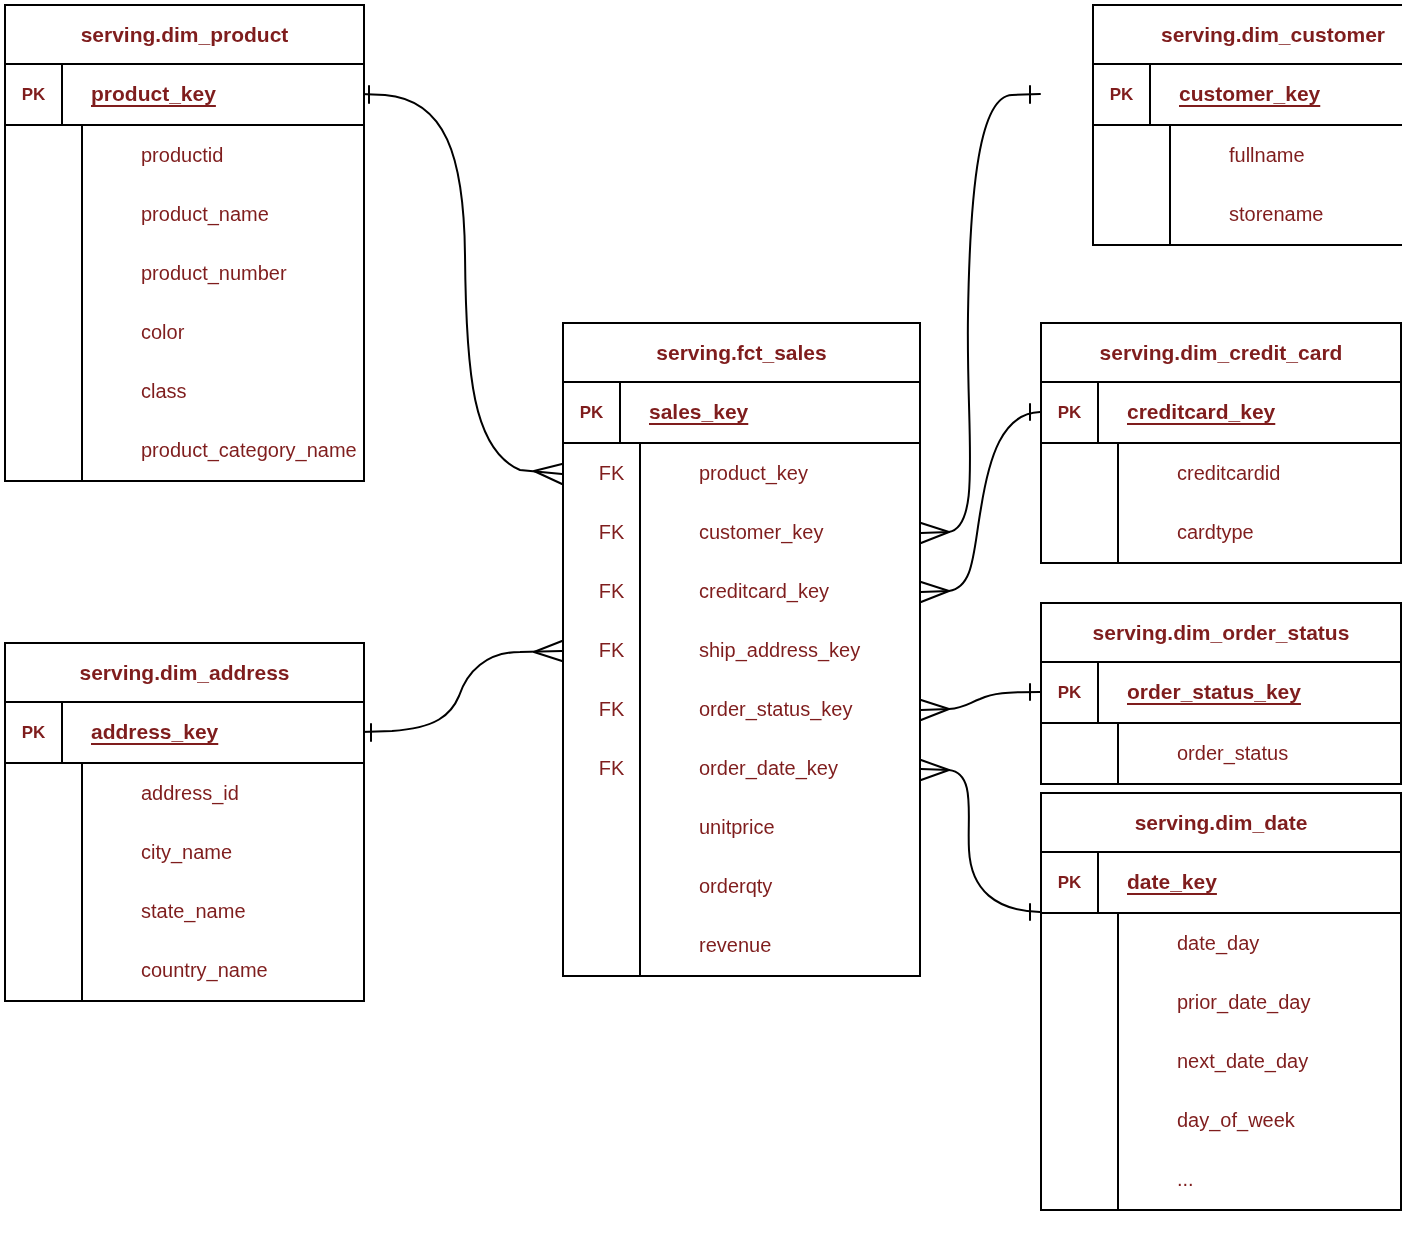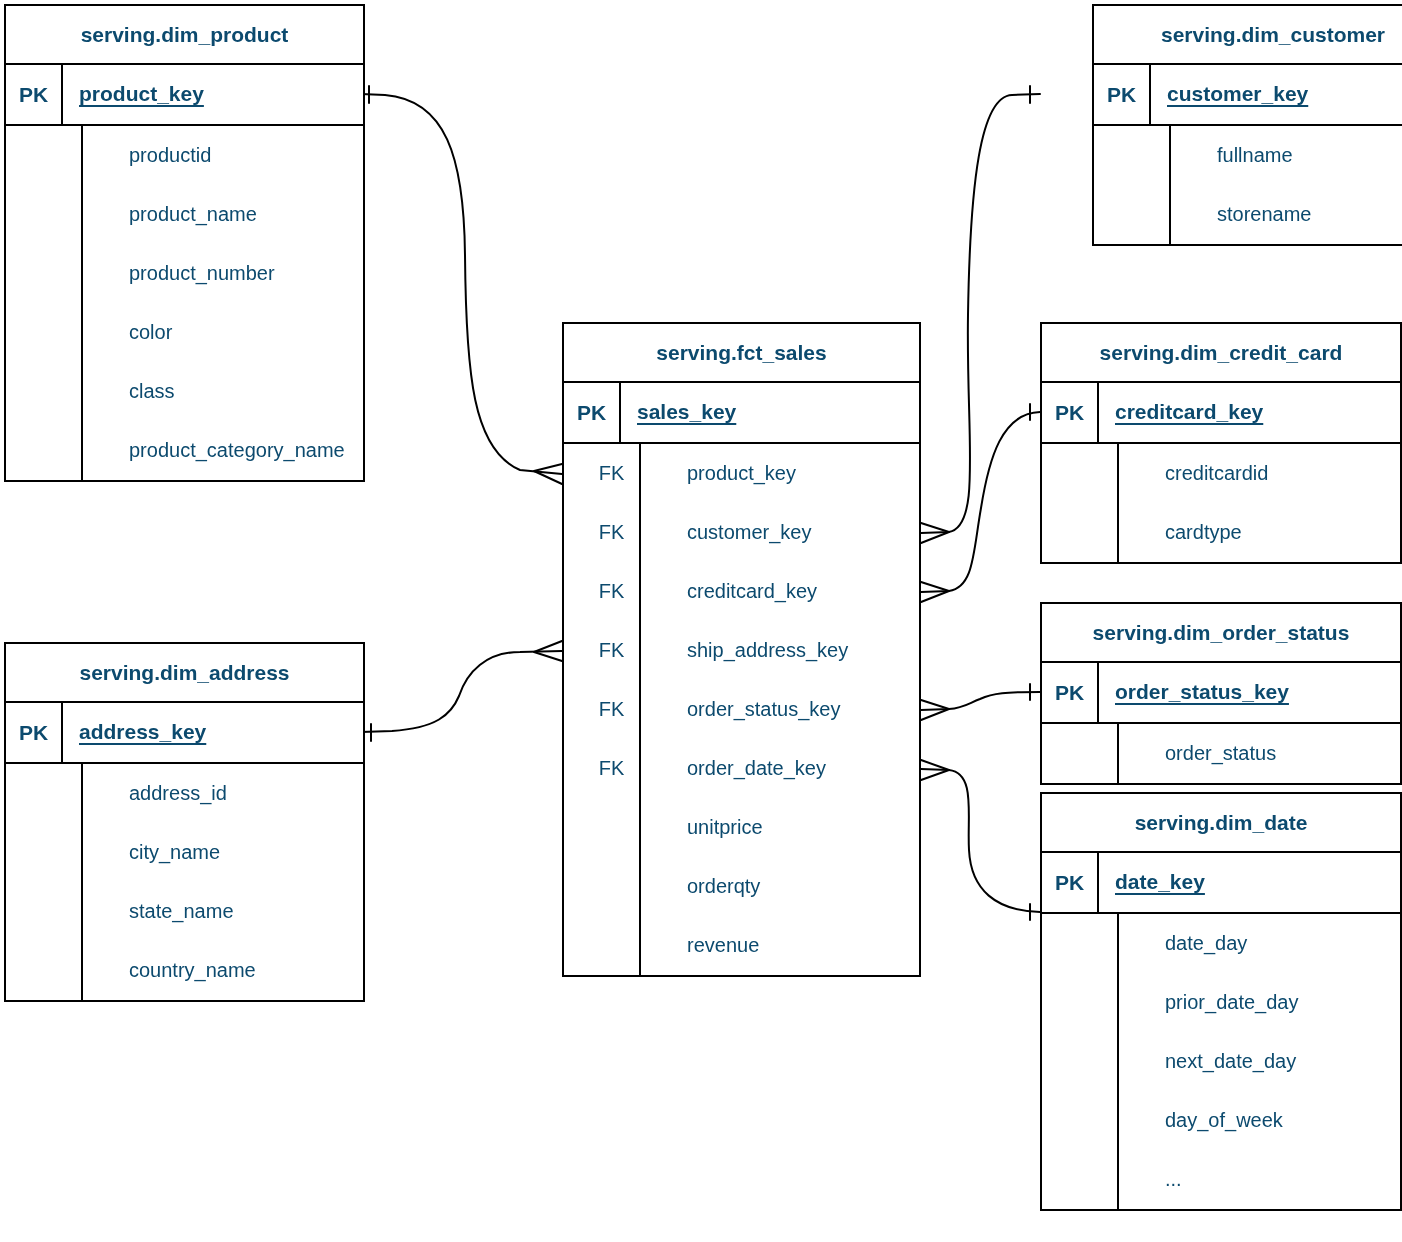--- a/index.html
+++ b/index.html
@@ -6,21 +6,21 @@
     margin: 0;
     padding: 0;
     background: #ffffff;
   }
   .canvas {
     position: relative;
     width: 1402px;
     height: 1242px;
     background: #ffffff;
     font-family: "Liberation Sans", sans-serif;
-    color: #0c4a6e;
+    color: #7f1d1d;
     overflow: hidden;
   }
   .wires {
     position: absolute;
     left: 0;
     top: 0;
     pointer-events: none;
   }
   .wire {
     stroke: #000000;
@@ -52,26 +52,26 @@
     width: 55px;
     flex: none;
     display: flex;
     align-items: center;
     justify-content: center;
     font-size: 20px;
   }
   .pk-row .tagcell {
     border-right: 2px solid #000000;
     font-weight: bold;
-    font-size: 21px;
+    font-size: 17px;
   }
   .cell {
     display: flex;
     align-items: center;
-    padding-left: 16px;
+    padding-left: 28px;
     font-size: 20px;
     white-space: pre-line;
     line-height: 1.35;
   }
   .key-cell {
     font-weight: bold;
     font-size: 21px;
     text-decoration: underline;
     text-decoration-thickness: 2px;
     text-underline-offset: 4px;

